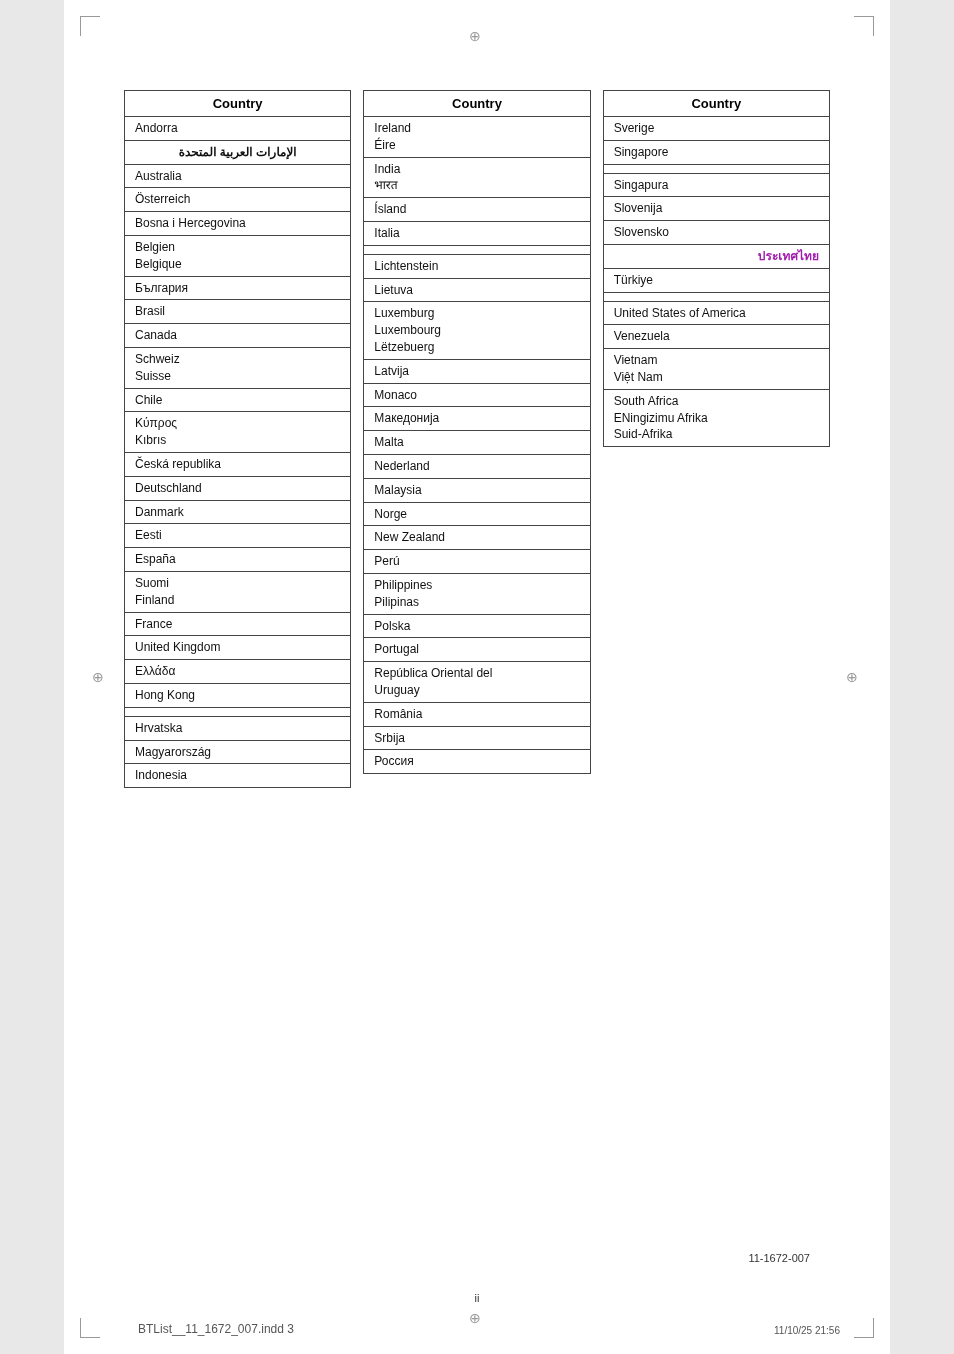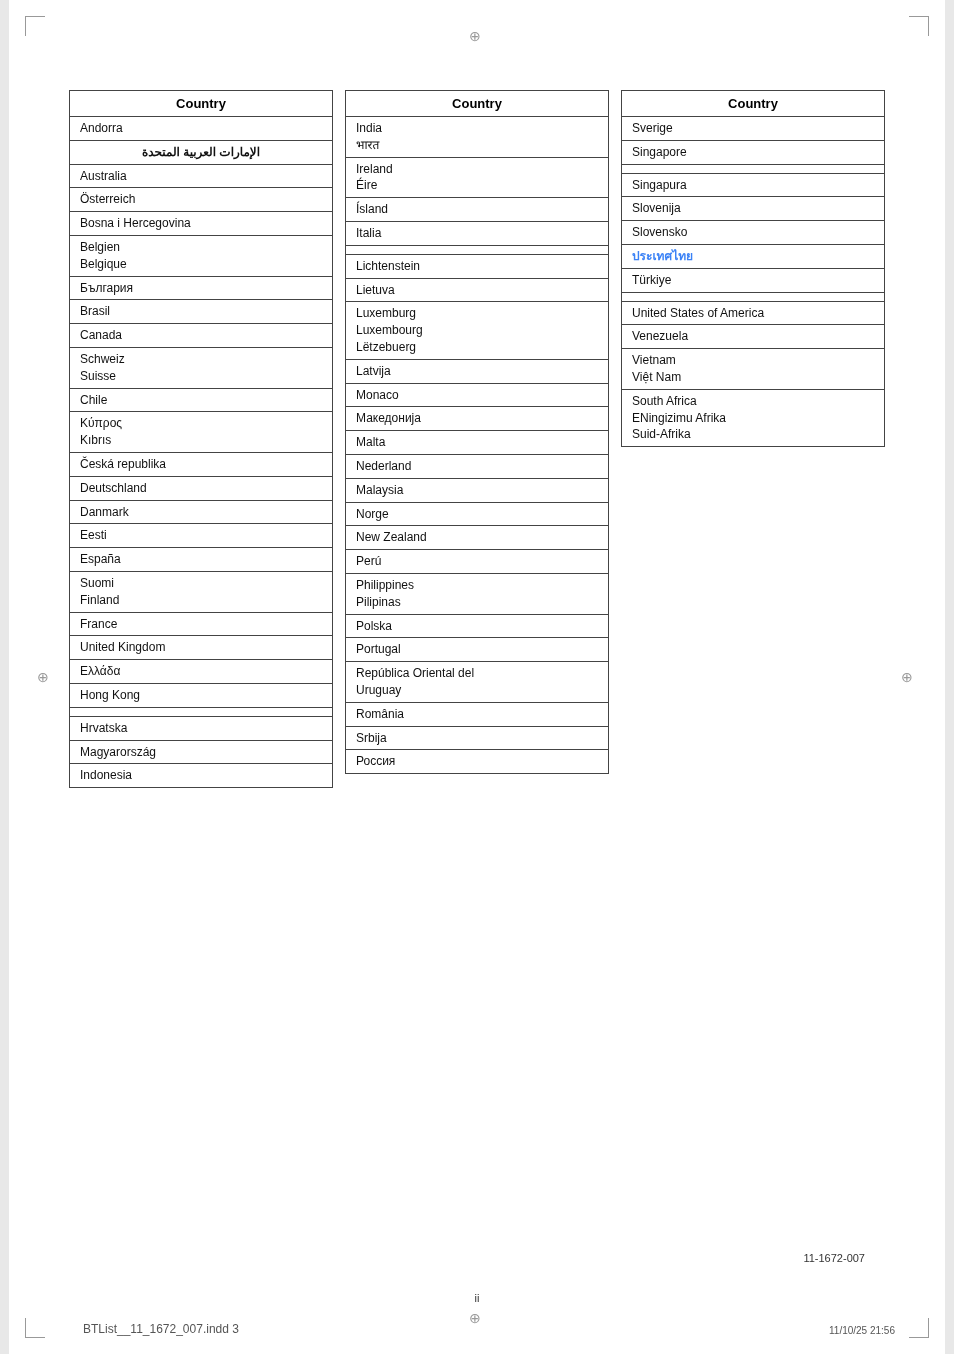--- a/index.html
+++ b/index.html
@@ -7,21 +7,21 @@
     body {
       background: #e8e8e8;
       display: flex;
       justify-content: center;
       align-items: flex-start;
       min-height: 100vh;
       font-family: Arial, sans-serif;
     }
 
     .page {
-      width: 936px;
+      width: 826px;
       height: 1354px;
       background: #fff;
       position: relative;
       overflow: hidden;
     }
 
     
     .corner-mark {
       position: absolute;
       width: 20px;
@@ -129,22 +129,23 @@
       color: #111;
     }
 
     .country-table td.arabic {
       direction: rtl;
       text-align: center;
       font-weight: bold;
     }
 
     .country-table td.thai {
-      color: #3b82f6;
+      color: #a21caf;
       font-weight: bold;
+      text-align: right;
     }
 
     .country-table td.empty {
       padding: 4px 10px;
     }
 
     .country-table td.multiline {
       line-height: 1.4;
     }
   </style>
@@ -253,24 +254,24 @@
           </tbody>
         </table>
         <table class="country-table">
           <thead>
             <tr>
               <th>Country</th>
             </tr>
           </thead>
           <tbody>
             <tr>
+              <td class=" multiline">Ireland<br>Éire</td>
+            </tr>
+            <tr>
               <td class=" multiline">India<br>भारत</td>
-            </tr>
-            <tr>
-              <td class=" multiline">Ireland<br>Éire</td>
             </tr>
             <tr>
               <td>Ísland</td>
             </tr>
             <tr>
               <td>Italia</td>
             </tr>
             <tr>
               <td class="empty"></td>
             </tr>

